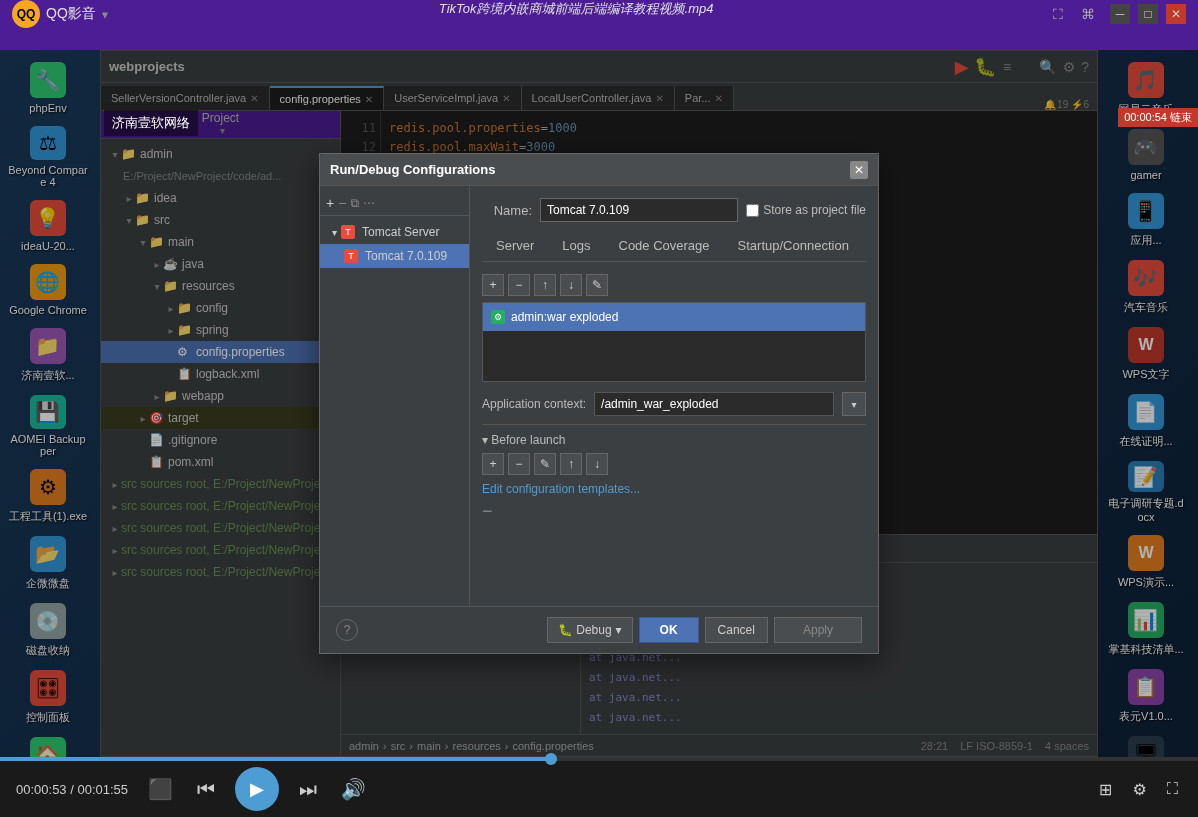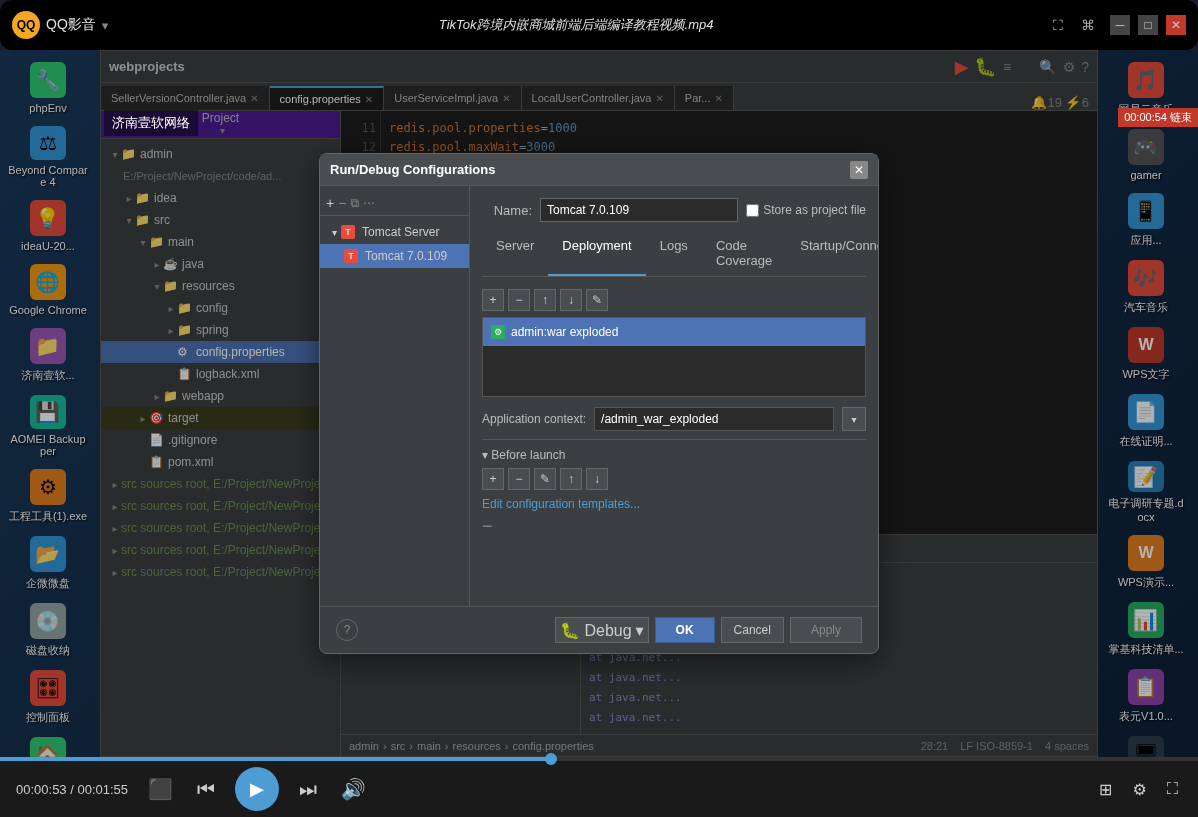--- a/index.html
+++ b/index.html
@@ -9,29 +9,28 @@
       background: #1a1a2e;
       font-family: 'Microsoft YaHei', Arial, sans-serif;
       overflow: hidden;
       position: relative;
     }
 
     
     .top-bar {
       width: 100%;
       height: 50px;
-      background: #000000;
-      display: flex;
-      align-items: center;
+      background: #4c1d95;
+      display: flex;
+      align-items: flex-start;
       justify-content: space-between;
       padding: 0 12px;
       position: absolute;
       top: 0;
       z-index: 100;
-      border-radius: 12px;
     }
     .top-bar-left {
       display: flex;
       align-items: center;
       gap: 6px;
     }
     .qq-logo {
       width: 28px;
       height: 28px;
       background: #f5a623;
@@ -369,21 +368,21 @@
       background: rgba(0,0,0,0.3);
       display: flex;
       align-items: center;
       justify-content: center;
       z-index: 50;
     }
     .dialog {
       width: 560px;
       background: #3c3f41;
       border: 1px solid #666;
-      border-radius: 8px;
+      border-radius: 0;
       box-shadow: 0 8px 30px rgba(0,0,0,0.5);
     }
     .dialog-title-bar {
       height: 32px;
       background: #4a4d50;
       display: flex;
       align-items: center;
       justify-content: space-between;
       padding: 0 10px;
       border-radius: 4px 4px 0 0;
@@ -560,26 +559,26 @@
       background: transparent;
       border: 1px solid #666;
       color: #888;
       border-radius: 50%;
       cursor: pointer;
       font-size: 12px;
       margin-right: auto;
     }
     .btn-debug {
       height: 26px;
-      padding: 0 4px;
+      padding: 0 10px;
       background: #4a4d4f;
       border: 1px solid #666;
       color: #ccc;
       cursor: pointer;
-      font-size: 16px;
+      font-size: 12px;
       display: flex;
       align-items: center;
       gap: 4px;
     }
     .btn-ok {
       height: 26px;
       padding: 0 20px;
       background: #4e73b5;
       border: 1px solid #3a5a9a;
       color: #fff;
@@ -591,21 +590,21 @@
       height: 26px;
       padding: 0 12px;
       background: #4a4d4f;
       border: 1px solid #666;
       color: #ccc;
       cursor: pointer;
       font-size: 12px;
     }
     .btn-apply {
       height: 26px;
-      padding: 0 20px;
+      padding: 0 28px;
       background: #4a4d4f;
       border: 1px solid #666;
       color: #888;
       cursor: pointer;
       font-size: 12px;
     }
 
     
     .config-tree {
       padding: 4px 0;
@@ -934,21 +933,21 @@
       </div>
       <div class="ide-tab">
         <span>LocalUserController.java</span>
         <span class="tab-close">✕</span>
       </div>
       <div class="ide-tab">
         <span>Par...</span>
         <span class="tab-close">✕</span>
       </div>
       <div style="flex:1; display:flex; align-items:center; justify-content:flex-end; padding:0 8px; gap:4px;">
-        <span style="font-size:13px;color:#888;margin-top:48px;">🔔19 ⚡6</span>
+        <span style="font-size:10px;color:#888;margin-top:48px;">🔔19 ⚡6</span>
       </div>
     </div>
 
     <div class="ide-body">
 
       <div class="project-panel">
         <div class="panel-header">
           <span>Project</span>
           <span style="margin-left:4px;font-size:10px;color:#888;">▾</span>
         </div>
@@ -1174,21 +1173,20 @@
             <label class="dialog-label">Name:</label>
             <input class="dialog-input" type="text" value="Tomcat 7.0.109" style="flex: 1 1 0%;">
             <label class="dialog-checkbox-label">
               <input type="checkbox" style="">
               <span>Store as project file</span>
             </label>
           </div>
 
           <div class="dialog-tabs">
             <div class="dialog-tab">Server</div>
-            <div class="dialog-tab active">Deployment</div>
             <div class="dialog-tab">Logs</div>
             <div class="dialog-tab">Code Coverage</div>
             <div class="dialog-tab">Startup/Connection</div>
           </div>
 
           <div class="deployment-section">
             <div class="deploy-toolbar">
               <button class="deploy-btn">+</button>
               <button class="deploy-btn">−</button>
               <button class="deploy-btn">↑</button>

